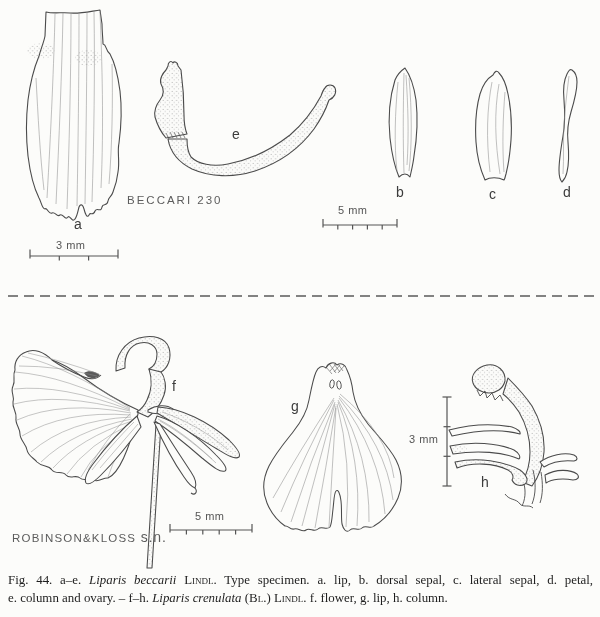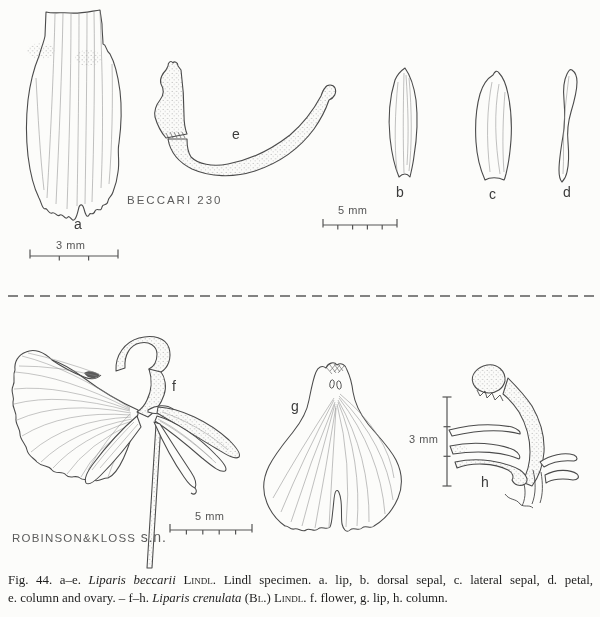--- a/index.html
+++ b/index.html
@@ -234,17 +234,17 @@
 
   <div class="speclabel" style="left:127px;top:194px;">BECCARI 230</div>
   <div class="speclabel" style="left:12px;top:529px;letter-spacing:1.2px;"><span>ROBINSON&amp;KLOSS</span><span class="sn"> s.n.</span></div>
 
   <div class="scaletext" style="left:56px;top:239px;width:36px;">3 mm</div>
   <div class="scaletext" style="left:338px;top:204px;width:36px;">5 mm</div>
   <div class="scaletext" style="left:195px;top:510px;width:36px;">5 mm</div>
   <div class="scaletext" style="left:409px;top:433px;width:36px;">3 mm</div>
 
   <div class="caption">
-    <div class="cap1"><span>Fig. 44. a–e. </span><span class="it">Liparis beccarii</span><span class="sc"> Lindl.</span><span> Lindl specimen. a. lip, b. dorsal sepal, c. lateral sepal, d. petal,</span></div>
+    <div class="cap1"><span>Fig. 44. a–e. </span><span class="it">Liparis beccarii</span><span class="sc"> Lindl.</span><span> Type specimen. a. lip, b. dorsal sepal, c. lateral sepal, d. petal,</span></div>
     <div class="cap2"><span>e. column and ovary. – f–h. </span><span class="it">Liparis crenulata</span><span class="sc"> (Bl.)</span><span class="sc"> Lindl.</span><span> f. flower, g. lip, h. column.</span></div>
   </div>
 
 </div>
 
 </body></html>

